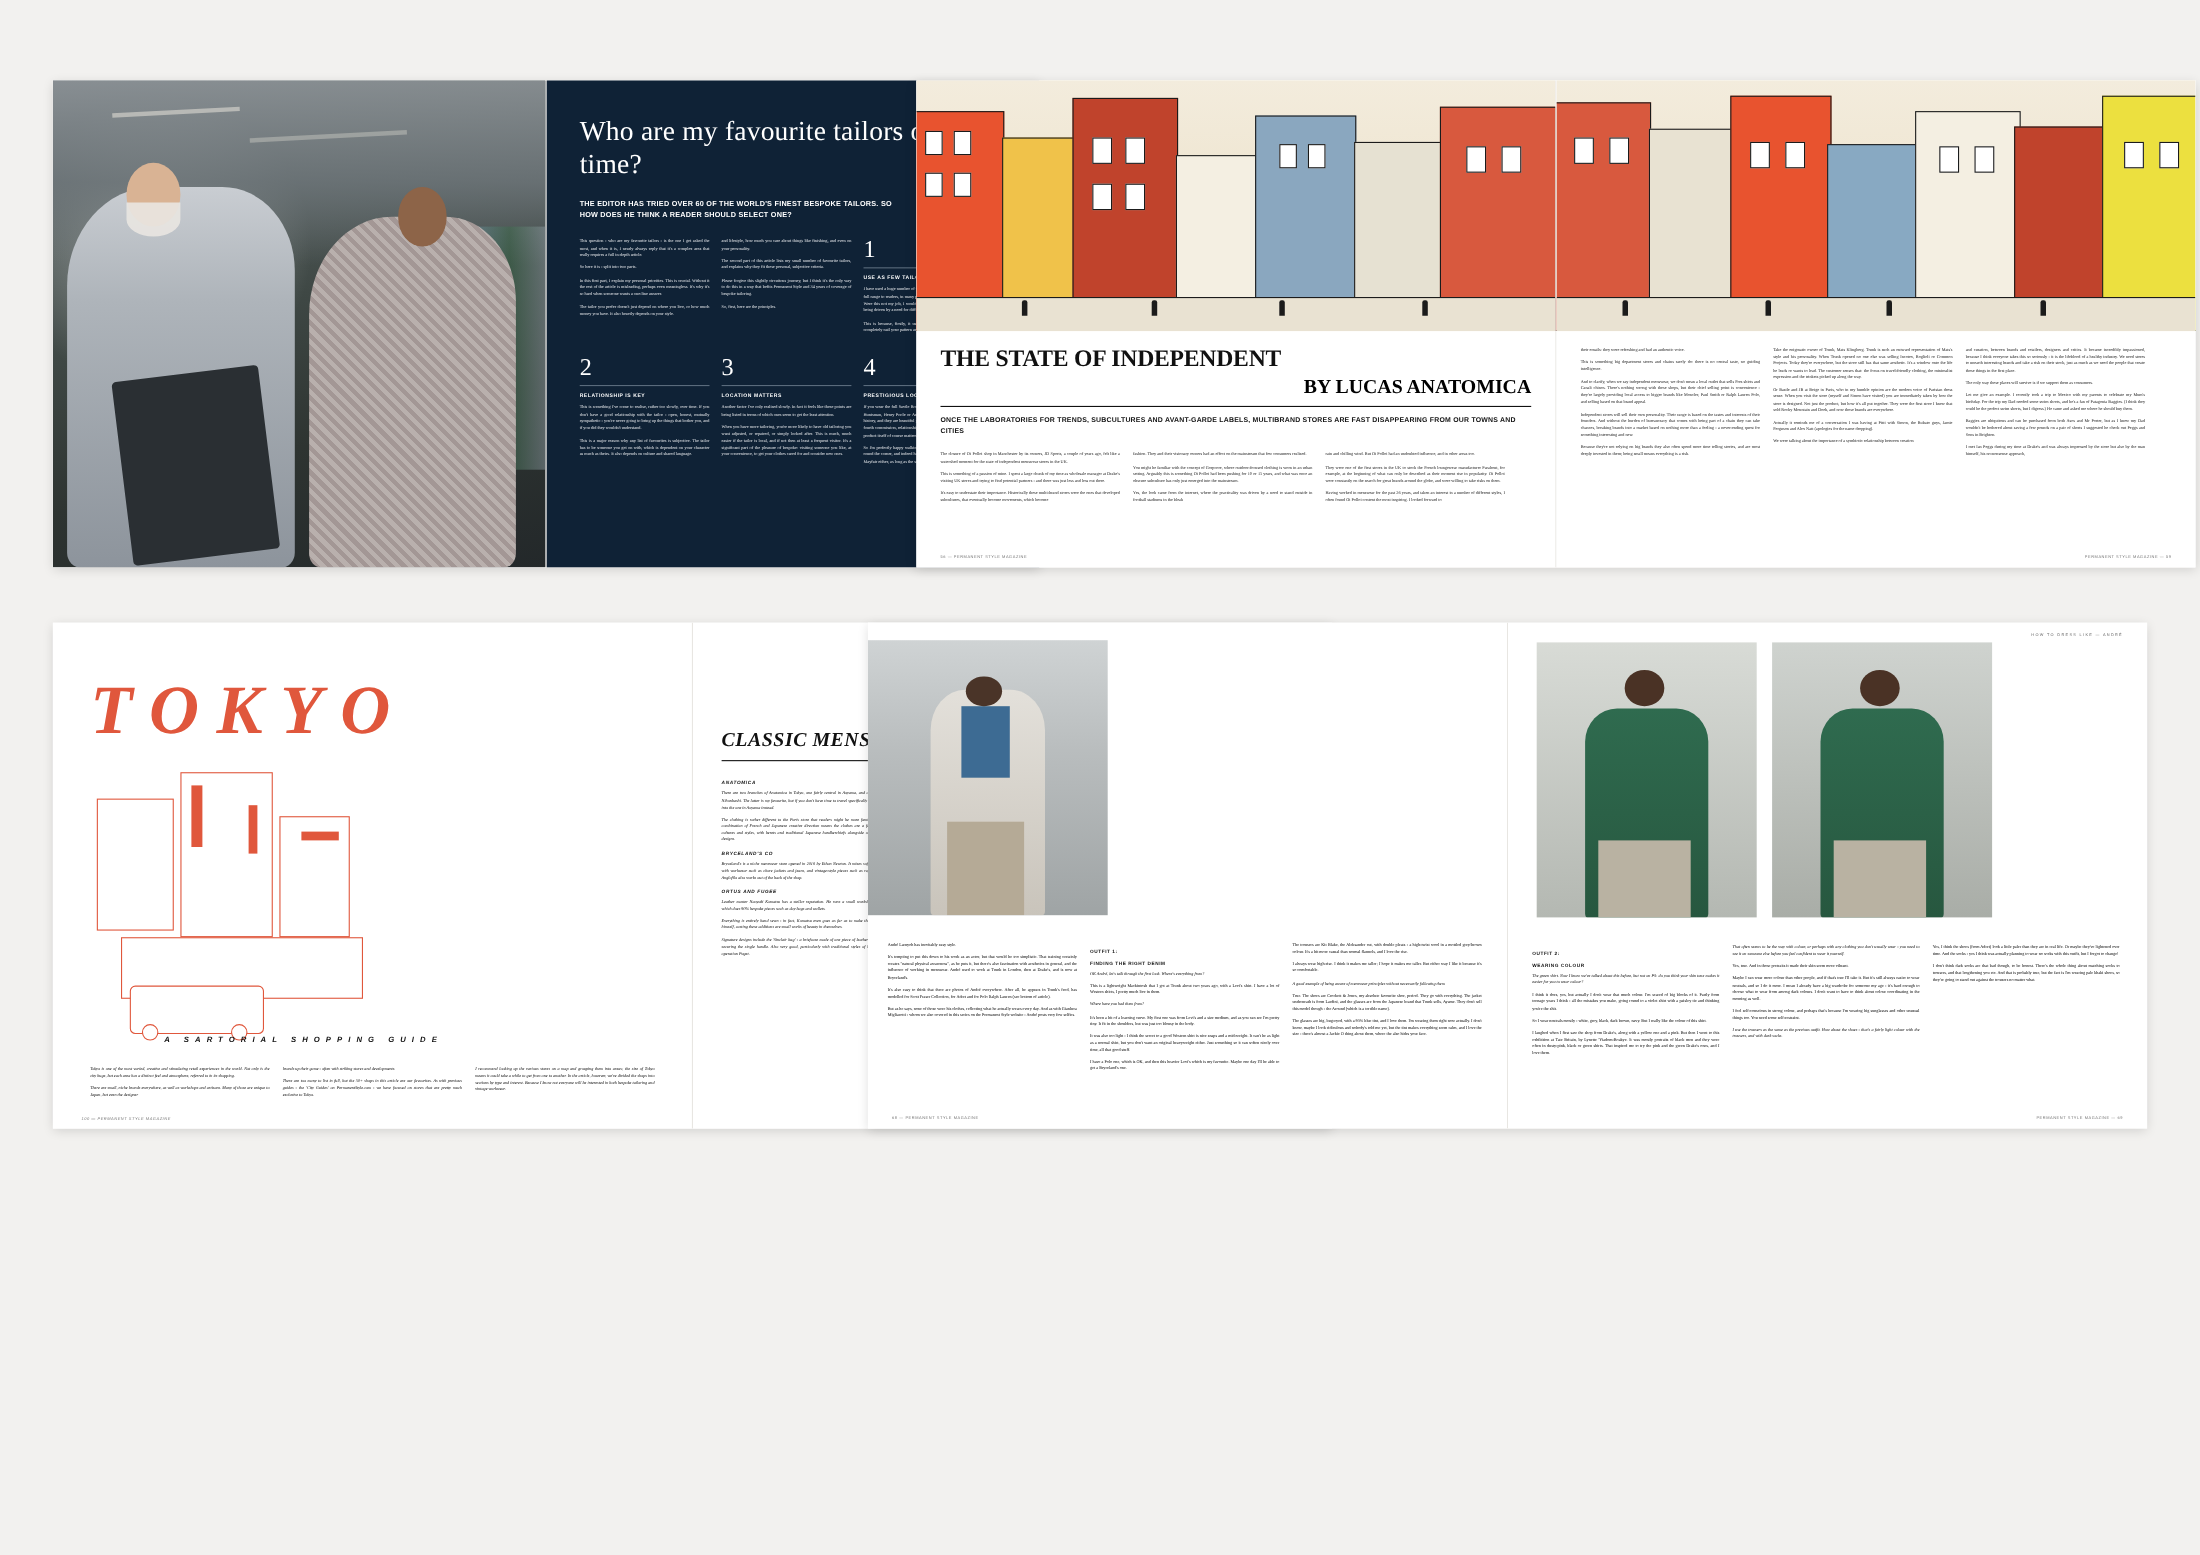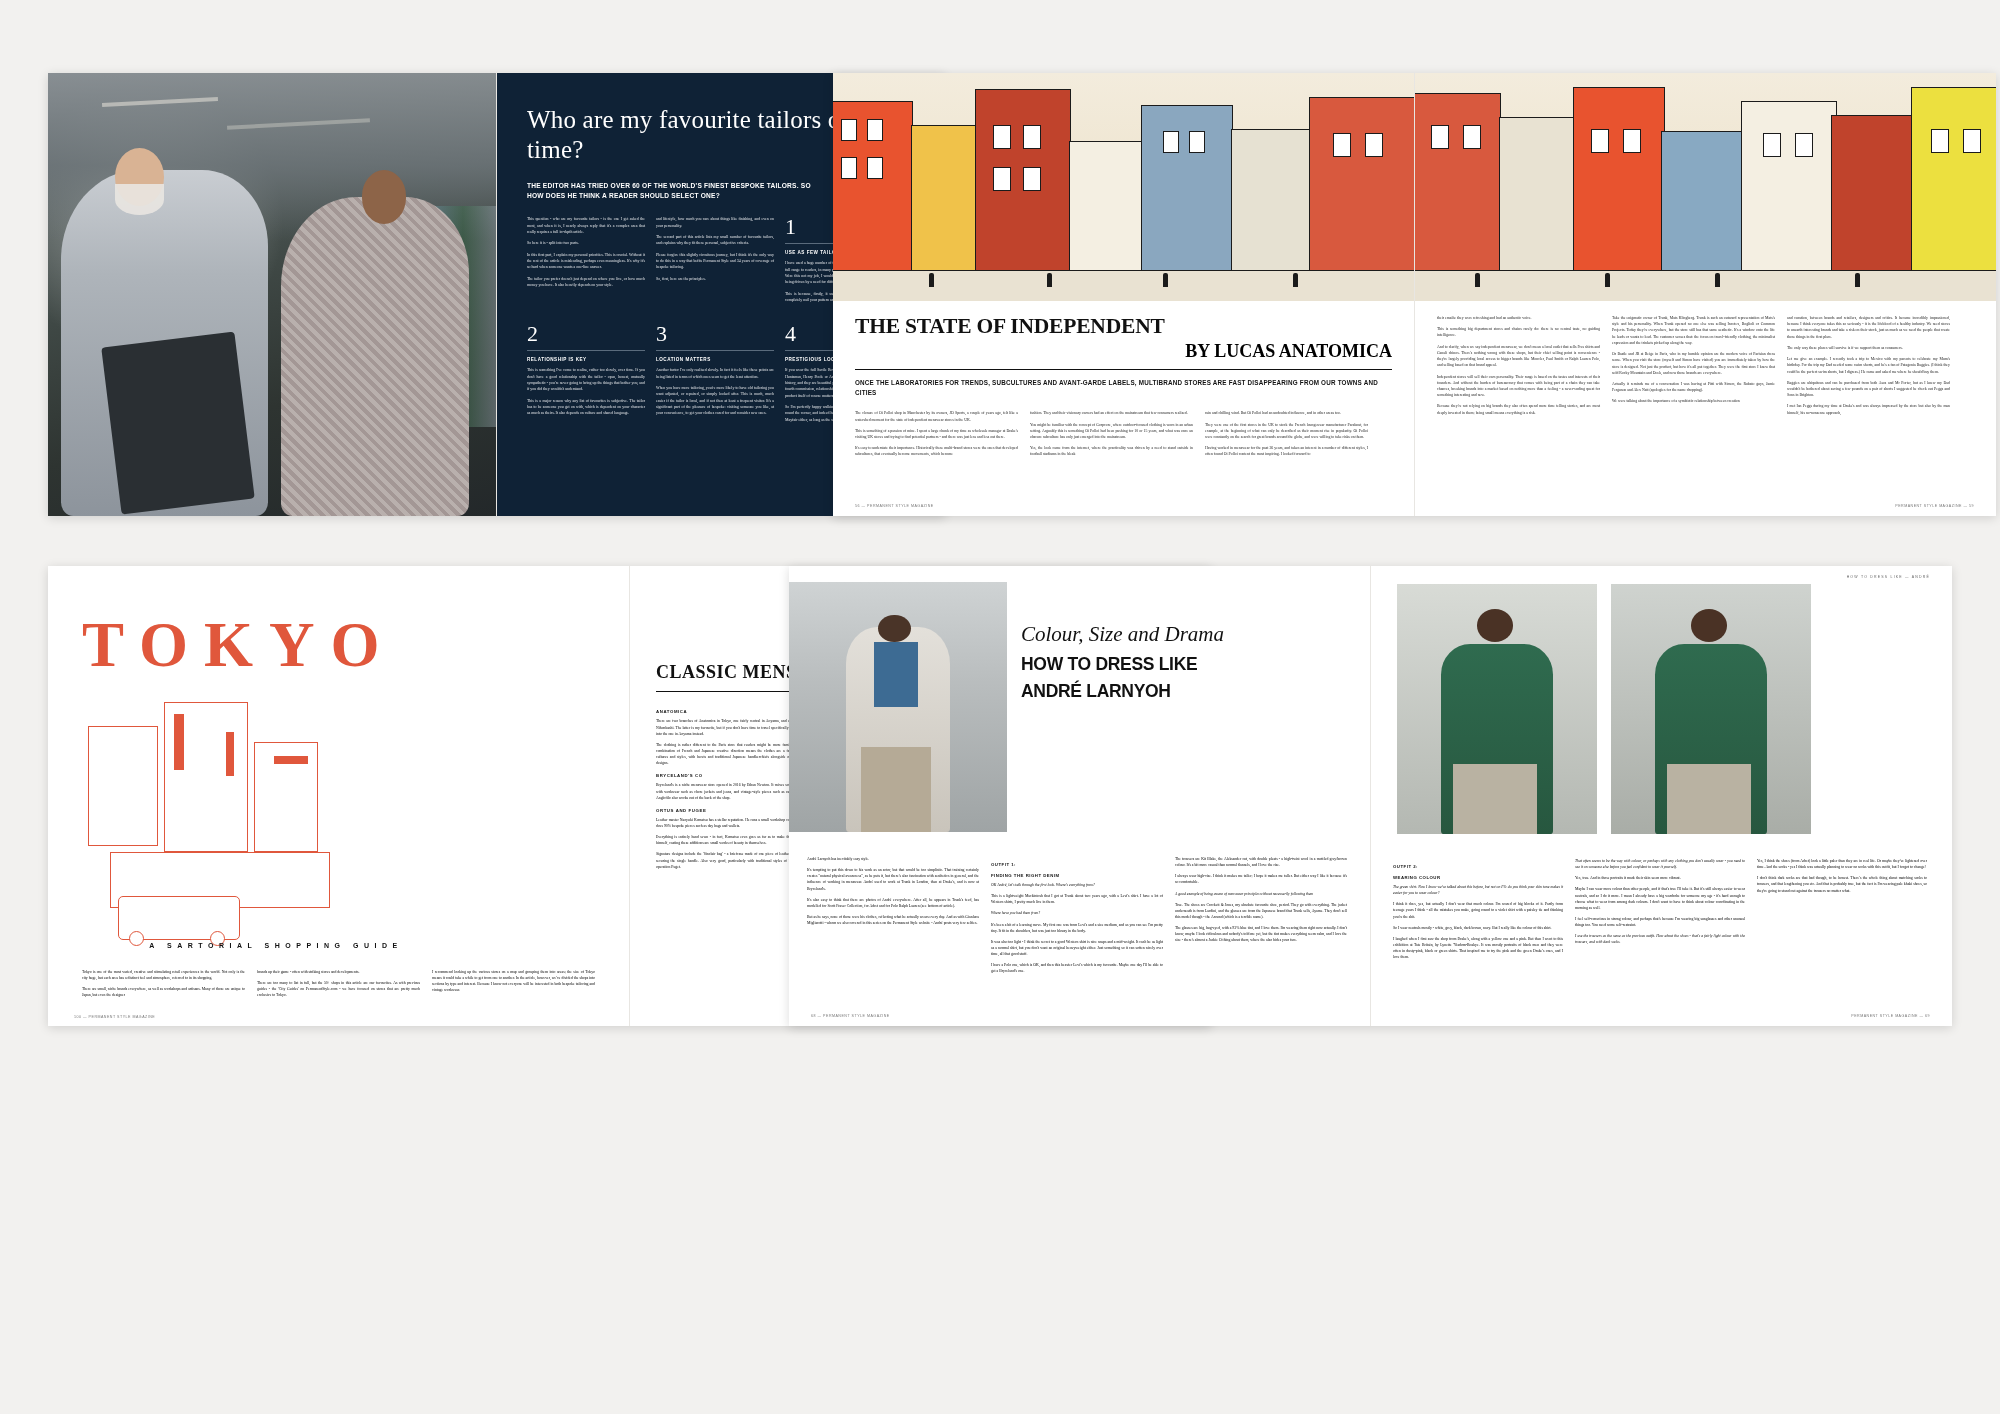--- a/index.html
+++ b/index.html
@@ -85,21 +85,21 @@
   #sp2 .cols{display:flex;gap:12px;padding:12px 22px 0 22px;}
   #sp2 .col{width:163px;}
   #sp2 .col p{font-size:3.85px;line-height:1.62;margin:0 0 5px 0;text-align:justify;color:#1b1b1b;}
   #sp2 .folio{position:absolute;bottom:8px;font-family:"Liberation Sans",sans-serif;font-size:3.6px;letter-spacing:.5px;color:#777;}
   #sp2 .page.left .folio{left:22px;}
   #sp2 .page.right .folio{right:22px;}
   #sp2 .page.right .cols{padding-top:14px;}
 
   
   #sp3{left:48px;top:566px;width:1163px;height:460px;}
-  #sp3 .page{width:581.5px;height:461px;background:#fff;}
+  #sp3 .page{width:581.5px;height:461px;background:#fff;font-style:italic;}
   #sp3 .tokyo{
     font-family:"Liberation Serif",serif;font-weight:bold;color:#e0573c;
     font-size:63px;letter-spacing:16px;line-height:1;margin:48px 0 0 34px;
   }
   .tokyoillo{position:absolute;left:30px;top:120px;width:320px;height:260px;}
   .tokyoillo .blk{position:absolute;border:1.4px solid #e0573c;box-sizing:border-box;}
   .tokyoillo .sign{position:absolute;background:#e0573c;}
   .tokyoillo .bus{position:absolute;left:40px;bottom:6px;width:120px;height:42px;border:1.6px solid #e0573c;border-radius:5px;background:#fff;}
   .tokyoillo .bus:after{content:"";position:absolute;left:10px;bottom:-7px;width:13px;height:13px;border:1.6px solid #e0573c;border-radius:50%;background:#fff;}
   .tokyoillo .bus:before{content:"";position:absolute;right:14px;bottom:-7px;width:13px;height:13px;border:1.6px solid #e0573c;border-radius:50%;background:#fff;}
@@ -411,25 +411,20 @@
   </div>
 
   <div class="spread" id="sp4">
     <div class="page left">
       <div class="photoL">
         <div class="suit"></div>
         <div class="trou"></div>
         <div class="shirt"></div>
         <div class="head"></div>
       </div>
-      <div class="titleblk">
-        <div class="italic">Colour, Size and Drama</div>
-        <div class="howto">HOW TO DRESS LIKE</div>
-        <div class="howto">ANDRÉ LARNYOH</div>
-      </div>
       <div class="lcols">
         <div class="col">
           <p>André Larnyoh has inevitably easy style.</p>
           <p>It's tempting to put this down to his work as an actor, but that would be too simplistic. That training certainly creates "natural physical awareness", as he puts it, but there's also fascination with aesthetics in general, and the influence of working in menswear. André used to work at Trunk in London, then at Drake's, and is now at Bryceland's.</p>
           <p>It's also easy to think that there are photos of André everywhere. After all, he appears in Trunk's feed, has modelled for Scott Fraser Collection, for Adret and for Polo Ralph Lauren (see bottom of article).</p>
           <p>But as he says, none of those were his clothes, reflecting what he actually wears every day. And as with Gianluca Migliarotti - whom we also covered in this series on the Permanent Style website - André posts very few selfies.</p>
         </div>
         <div class="col">
           <div class="sub">OUTFIT 1:</div>
           <div class="sub">FINDING THE RIGHT DENIM</div>

